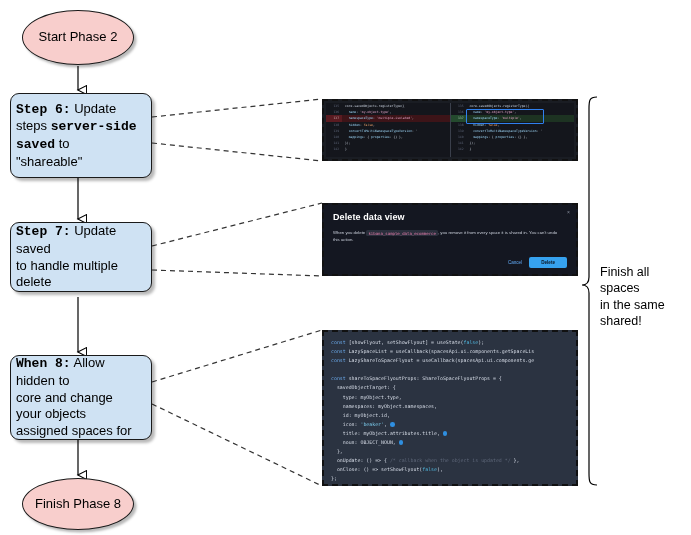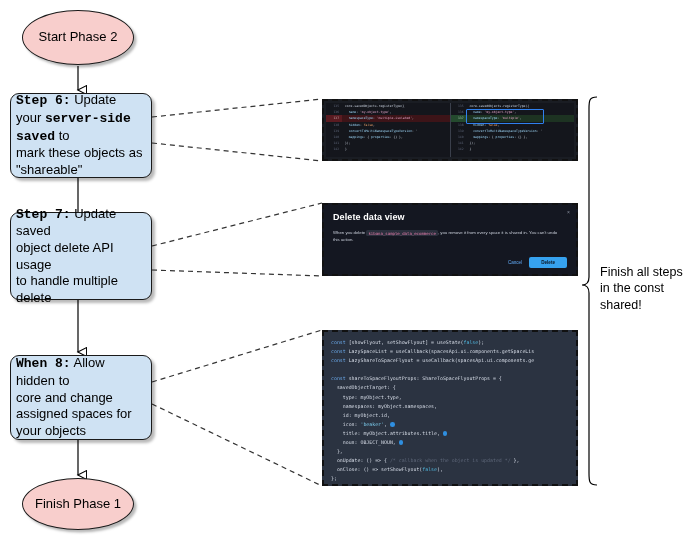--- a/index.html
+++ b/index.html
@@ -52,21 +52,21 @@
     border: 1.4px solid #1a1a1a;
     font-size: 13px;
     box-shadow: 3px 3px 3px rgba(0,0,0,0.28);
     padding: 4px 5px;
   }
   .process .txt { display: block; }
   .bold { font-weight: bold; font-family: Liberation Mono, monospace; }
 
   #node-start    { left: 22px;  top: 10px;  width: 112px; height: 55px; }
   #node-step6    { left: 10px;  top: 93px;  width: 142px; height: 85px; }
-  #node-step7    { left: 10px;  top: 212px; width: 142px; height: 88px; }
+  #node-step7    { left: 10px;  top: 222px; width: 142px; height: 70px; }
   #node-step8    { left: 10px;  top: 355px; width: 142px; height: 85px; }
   #node-finish   { left: 22px;  top: 478px; width: 112px; height: 52px; }
 
   
   .shot {
     position: absolute;
     box-sizing: border-box;
     border: 2.5px dashed #111111;
     background: #1f2430;
     overflow: hidden;
@@ -168,45 +168,43 @@
              C586,285 589,287 589,293 L589,473 C589,481 589,485 597,485" stroke="#000000" stroke-width="1.2" fill="none"></path>
   </svg>
 
   <div class="node terminator" id="node-start">
     <span>Start Phase 2</span>
   </div>
 
   <div class="node process" id="node-step6">
     <div>
       <span class="txt"><b class="bold">Step 6:</b><span> Update</span></span>
-      <span class="txt"><span>your </span><b class="bold">server-side saved</b><span> to</span></span>
-      <span class="txt">mark these objects as</span>
+      <span class="txt"><span>steps </span><b class="bold">server-side saved</b><span> to</span></span>
       <span class="txt">"shareable"</span>
     </div>
   </div>
 
   <div class="node process" id="node-step7">
     <div>
       <span class="txt"><b class="bold">Step 7:</b><span> Update saved</span></span>
-      <span class="txt">object delete API usage</span>
       <span class="txt">to handle multiple delete</span>
     </div>
   </div>
 
   <div class="node process" id="node-step8">
     <div>
       <span class="txt"><b class="bold">When 8:</b><span> Allow hidden to</span></span>
       <span class="txt">core and change</span>
+      <span class="txt">your objects</span>
       <span class="txt">assigned spaces for</span>
-      <span class="txt">your objects</span>
     </div>
   </div>
 
   <div class="node terminator" id="node-finish">
-    <span>Finish Phase 1</span>
+    <span>Finish Phase 8</span>
   </div>
 
   <div class="shot" id="shot-code-diff">
     <div class="diff">
       <div class="diff-pane" id="diff-left">
           <div class="dl"><span class="gut">135</span><span class="dcode">core.savedObjects.registerType({</span></div>
           <div class="dl"><span class="gut">136</span><span class="dcode">  <span class="k-key">name</span>: <span class="k-str">'my-object-type'</span>,</span></div>
           <div class="dl del"><span class="gut">137</span><span class="dcode">  <span class="k-key">namespaceType</span>: <span class="k-str">'multiple-isolated'</span>,</span></div>
           <div class="dl"><span class="gut">138</span><span class="dcode">  <span class="k-key">hidden</span>: <span class="k-lit">false</span>,</span></div>
           <div class="dl"><span class="gut">139</span><span class="dcode">  <span class="k-key">convertToMultiNamespaceTypeVersion</span>: '</span></div>
@@ -241,18 +239,18 @@
         <span class="btn-delete">Delete</span>
       </div>
     </div>
   </div>
 
   <div class="shot" id="shot-code-big">
     <div class="bigcode" id="bigcode-body"><div><span class="c-kw">const</span> [showFlyout, setShowFlyout] = useState(<span class="c-bool">false</span>);</div><div><span class="c-kw">const</span> LazySpaceList = useCallback(spacesApi.ui.components.getSpaceLis</div><div><span class="c-kw">const</span> LazyShareToSpaceFlyout = useCallback(spacesApi.ui.components.ge</div><div>&nbsp;</div><div><span class="c-kw">const</span> shareToSpaceFlyoutProps: ShareToSpaceFlyoutProps = {</div><div>  savedObjectTarget: {</div><div>    type: myObject.type,</div><div>    namespaces: myObject.namespaces,</div><div>    id: myObject.id,</div><div>    icon: <span class="c-str">'beaker'</span>, <span class="badge"></span></div><div>    title: myObject.attributes.title, <span class="badge"></span></div><div>    noun: OBJECT_NOUN, <span class="badge"></span></div><div>  },</div><div>  onUpdate: () =&gt; { <span class="c-com">/* callback when the object is updated */</span> },</div><div>  onClose: () =&gt; setShowFlyout(<span class="c-bool">false</span>),</div><div>};</div></div>
   </div>
 
   <div id="bracket-note">
-    <div>Finish all steps</div>
-    <div>in the const</div>
+    <div>Finish all spaces</div>
+    <div>in the same</div>
     <div>shared!</div>
   </div>
 
 </div>
 
 </body></html>

